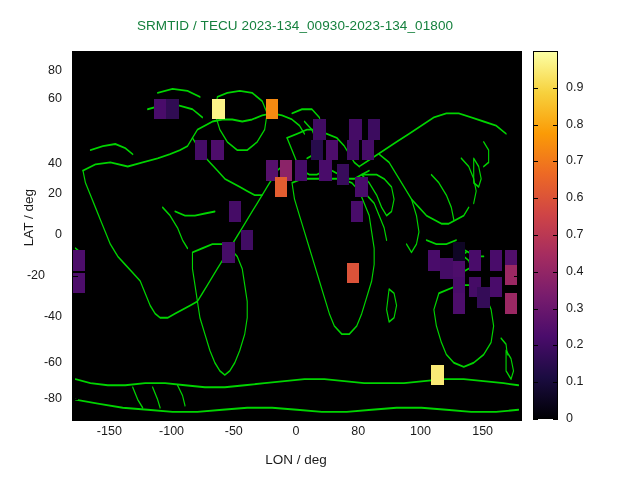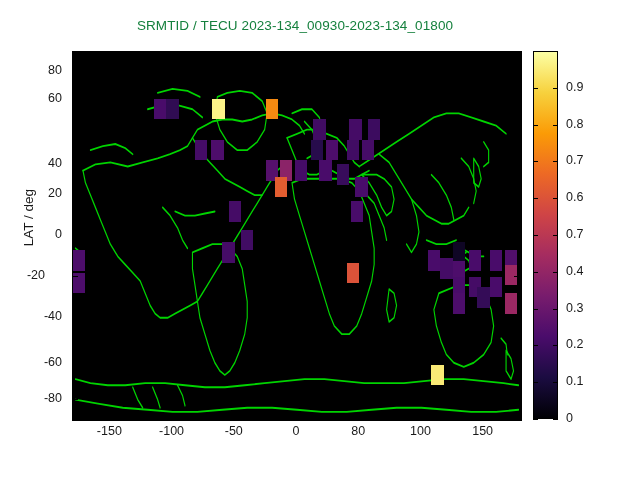--- a/index.html
+++ b/index.html
@@ -219,20 +219,21 @@
     <div class="ylab" style="left: 3px; top: 267.889px;">-20</div>
     <div class="tickin" style="left: 72px; top: 316.778px; width: 6px; height: 1px;"></div>
     <div class="tickin" style="left: 514px; top: 316.778px; width: 6px; height: 1px;"></div>
     <div class="ylab" style="left: 20px; top: 308.778px;">-40</div>
     <div class="tickin" style="left: 72px; top: 357.667px; width: 6px; height: 1px;"></div>
     <div class="tickin" style="left: 514px; top: 357.667px; width: 6px; height: 1px;"></div>
     <div class="ylab" style="left: 20px; top: 355px;">-60</div>
     <div class="tickin" style="left: 72px; top: 398.556px; width: 6px; height: 1px;"></div>
     <div class="tickin" style="left: 514px; top: 398.556px; width: 6px; height: 1px;"></div>
     <div class="ylab" style="left: 20px; top: 390.556px;">-80</div>
+    <div id="xtitle">LON / deg</div>
     <div id="ytitle">LAT / deg</div>
     <div class="cbtick" style="left: 533px; top: 87.8px;"></div>
     <div class="cbtick" style="left: 553px; top: 87.8px;"></div>
     <div class="cblab" style="top: 79.8px;">0.9</div>
     <div class="cbtick" style="left: 533px; top: 124.6px;"></div>
     <div class="cbtick" style="left: 553px; top: 124.6px;"></div>
     <div class="cblab" style="top: 116.6px;">0.8</div>
     <div class="cbtick" style="left: 533px; top: 161.4px;"></div>
     <div class="cbtick" style="left: 553px; top: 161.4px;"></div>
     <div class="cblab" style="top: 153.4px;">0.7</div>

